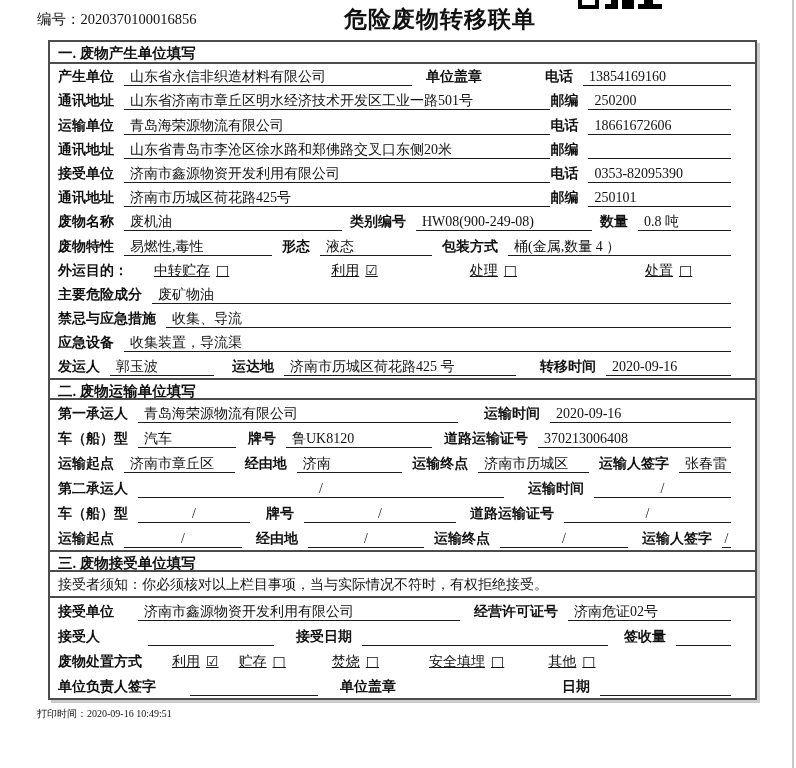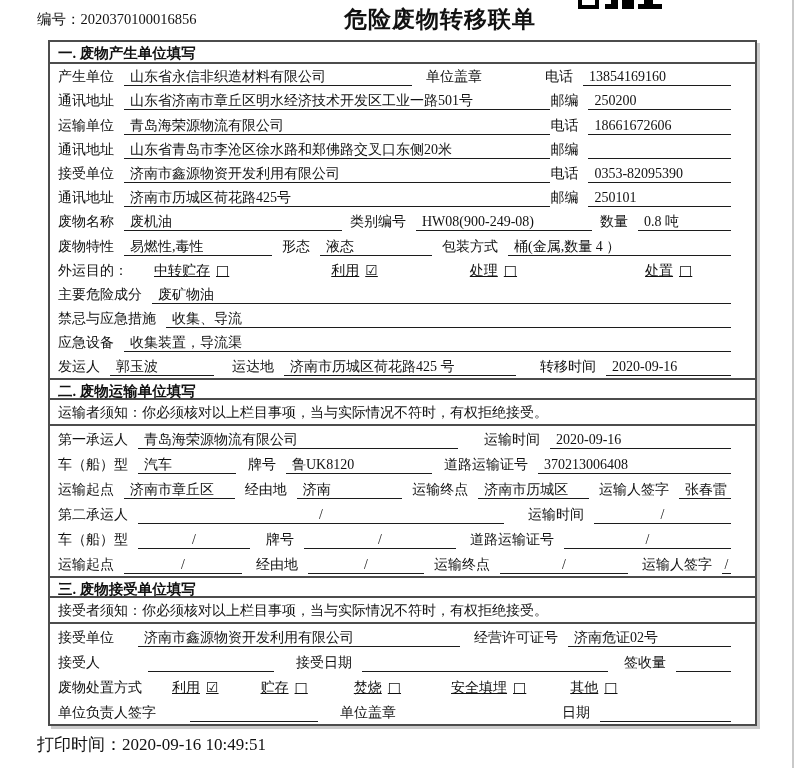--- a/index.html
+++ b/index.html
@@ -26,29 +26,29 @@
   
   .form-box { position:relative; margin-left:48px; width:709px;
     border:2px solid #4c4c4c; background:#fff; box-shadow:3px 3px 0 rgba(160,160,160,.55); }
   .sec-h { font-weight:bold; font-size:14.5px; padding:2px 8px 3px;
     border-bottom:2px solid #4c4c4c; height:22px; }
   .sec-h.mid { border-top:2px solid #4c4c4c; }
   .note-row { font-size:14px; padding:4px 8px 5px; border-bottom:2px solid #4c4c4c; height:26px; }
 
   .row { display:flex; align-items:flex-end; height:24.2px; padding:0 8px 2px 8px; font-size:14px; }
   .row.h25 { height:25px; }
-  .lbl { white-space:nowrap; margin-right:10px; }
+  .lbl { white-space:nowrap; margin-right:10px;font-weight:bold; }
   .uv { border-bottom:1px solid #1c1c1c; padding:0 4px 0 6px; white-space:nowrap;
         line-height:17px; min-height:17px; }
   .f1 { flex:1 1 auto; margin-right:16px; }
   .ctr { text-align:center; padding:0; }
   .opt { white-space:nowrap;text-decoration:underline; }
   .box { font-family:"DejaVu Sans",sans-serif; font-size:14px; margin-left:6px; }
 
-  .footer { margin:7px 0 0 37px; font-size:17px; }
+  .footer { margin:7px 0 0 37px; font-size:10px; }
 </style>
 </head>
 <body>
 
 <div class="page-edge"></div>
 
 <div class="top">
   <div class="serial"><span>编号：</span><span>2020370100016856</span></div>
   <div class="doc-title">危险废物转移联单</div>
   <div class="qr">
@@ -164,21 +164,20 @@
   <div class="row">
     <span class="lbl">发运人</span>
     <span class="uv" style="width:104px">郭玉波</span>
     <span class="lbl" style="margin-left:18px">运达地</span>
     <span class="uv" style="width:232px">济南市历城区荷花路425 号</span>
     <span class="lbl" style="margin-left:24px">转移时间</span>
     <span class="uv f1">2020-09-16</span>
   </div>
 
   <div class="sec-h mid">二. 废物运输单位填写</div>
-  <div class="note-row">运输者须知：你必须核对以上栏目事项，当与实际情况不符时，有权拒绝接受。</div>
 
   <div class="row h25">
     <span class="lbl">第一承运人</span>
     <span class="uv" style="width:320px">青岛海荣源物流有限公司</span>
     <span class="lbl" style="margin-left:26px">运输时间</span>
     <span class="uv f1">2020-09-16</span>
   </div>
 
   <div class="row h25">
     <span class="lbl">车（船）型</span>
@@ -242,21 +241,21 @@
     <span class="uv" style="width:126px"></span>
     <span class="lbl" style="margin-left:22px">接受日期</span>
     <span class="uv" style="width:246px"></span>
     <span class="lbl" style="margin-left:16px">签收量</span>
     <span class="uv f1"></span>
   </div>
 
   <div class="row h25">
     <span class="lbl">废物处置方式</span>
     <span class="opt" style="margin-left:20px"><span>利用</span><span class="box">☑</span></span>
-    <span class="opt" style="margin-left:42px"><span>贮存</span><span class="box">□</span></span>
+    <span class="opt" style="margin-left:20px"><span>贮存</span><span class="box">□</span></span>
     <span class="opt" style="margin-left:46px"><span>焚烧</span><span class="box">□</span></span>
     <span class="opt" style="margin-left:50px"><span>安全填埋</span><span class="box">□</span></span>
     <span class="opt" style="margin-left:44px"><span>其他</span><span class="box">□</span></span>
   </div>
 
   <div class="row h25">
     <span class="lbl">单位负责人签字</span>
     <span class="uv" style="width:128px; margin-left:24px"></span>
     <span class="lbl" style="margin-left:22px">单位盖章</span>
     <span class="lbl" style="margin-left:156px">日期</span>

